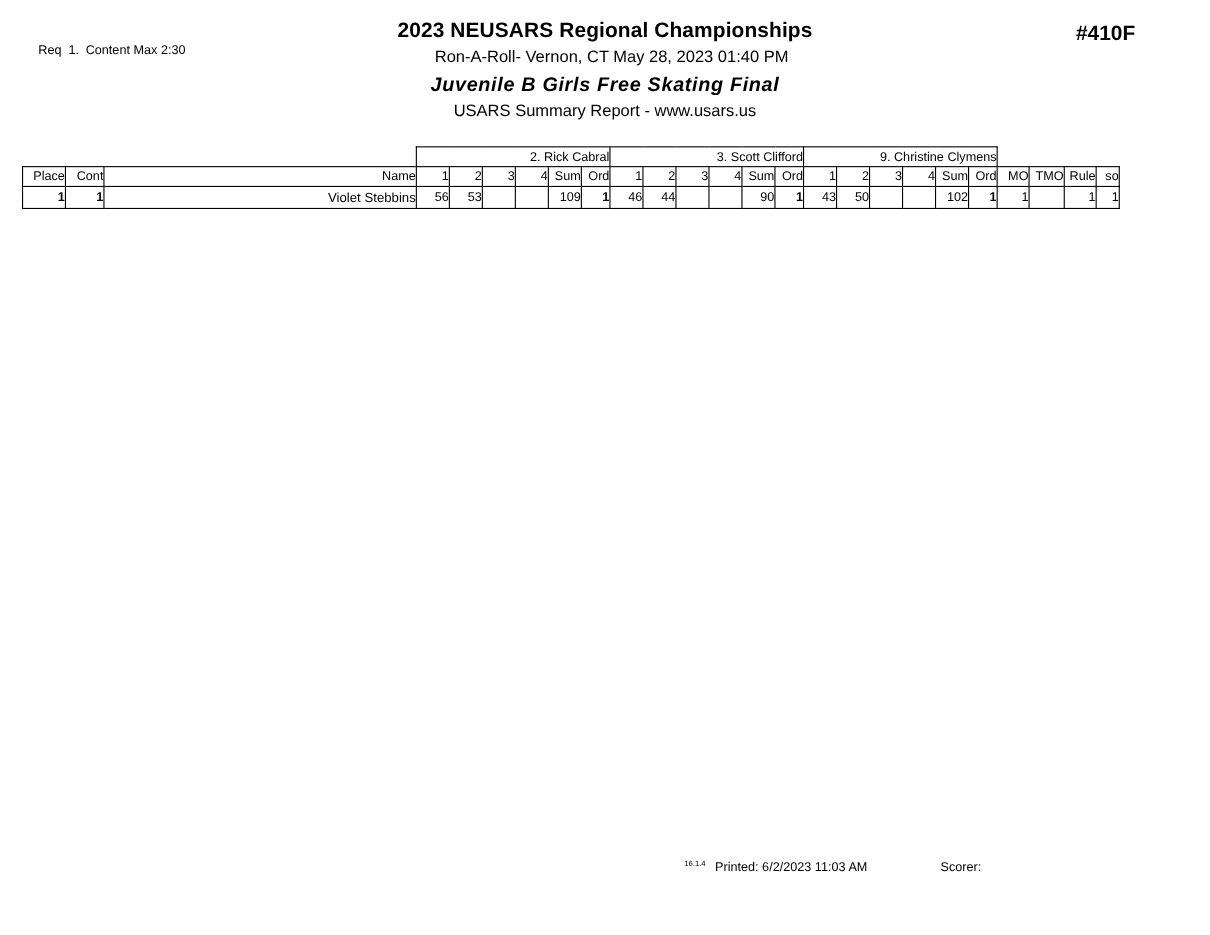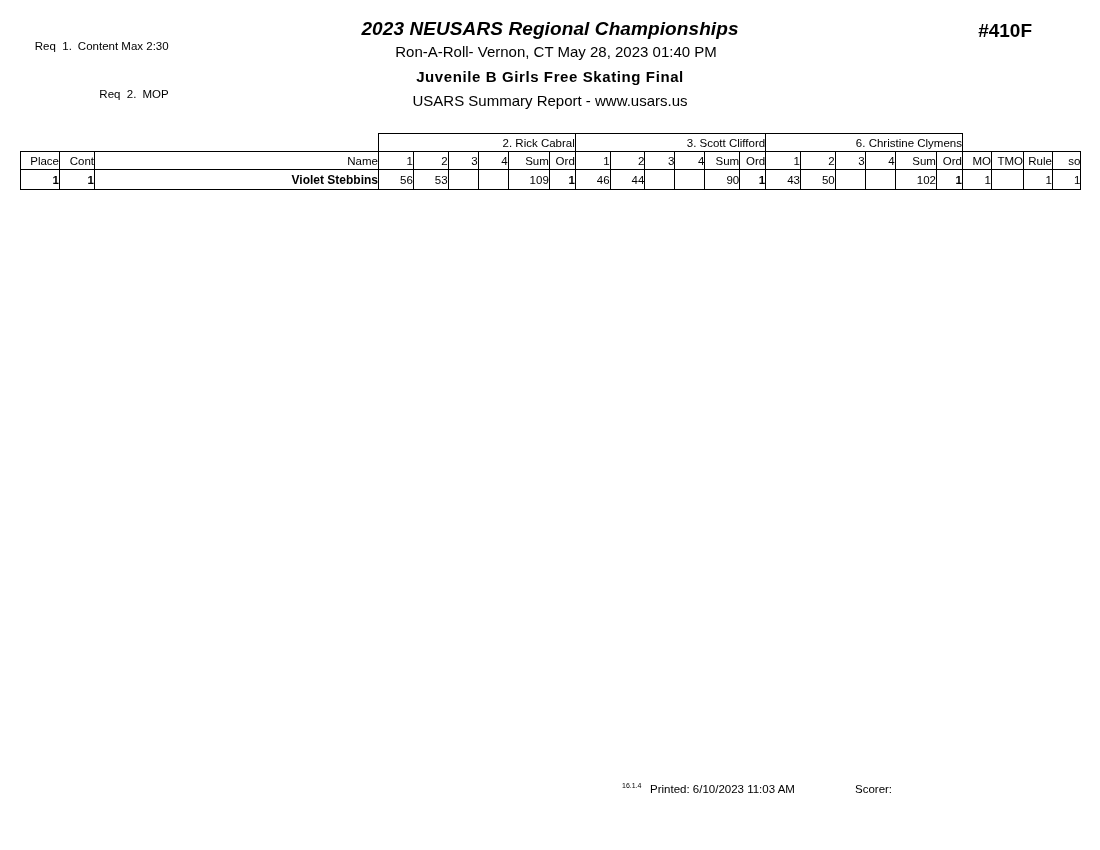--- a/index.html
+++ b/index.html
@@ -36,34 +36,34 @@
     left: 0;
     top: 18px;
     width: 1100px;
     text-align: center;
   }
   .title-main {
     font-size: 19px;
     font-weight: bold;
     letter-spacing: 0.1px;
     line-height: 22px;
-    font-style: italic;
   }
   .title-venue {
     font-size: 15px;
     line-height: 20px;
     margin-top: 2px;
     margin-left: 12px;
   }
   .title-event {
-    font-size: 15px;
+    font-size: 18px;
     font-weight: bold;
     line-height: 24px;
     letter-spacing: 0.6px;
     margin-top: 3px;
+    font-style: italic;
   }
   .title-sub {
     font-size: 15px;
     line-height: 20px;
     margin-top: 2px;
   }
 
   .event-number {
     position: absolute;
     right: 68px;
@@ -113,24 +113,23 @@
   .col-tmo   { width: 32px; }
   .col-rule  { width: 29px; }
   .col-so    { width: 21px; }
 
   tr.data-row td {
     height: 19px;
     font-weight: bold;
   }
   tr.data-row td.normal-weight {
     font-weight: normal;
-    padding-left: 21px;
   }
   tr.data-row td.col-name {
-    font-weight: bold;
+    font-weight: normal;
     font-size: 12px;
   }
   .ord-cell { font-weight: bold; }
   .sum-cell { font-weight: normal; }
 
   
   .footer {
     position: absolute;
     top: 782px;
     left: 0;
@@ -153,23 +152,20 @@
     left: 855px;
     top: 1px;
   }
 </style>
 </head>
 <body>
 
 <div class="reqs">
   <div class="req-line">
     <span class="req-label">Req  1.</span><span class="req-text">Content Max 2:30</span>
-  </div>
-  <div class="req-line">
-    <span class="req-label">Req  2.</span><span class="req-text">MOP</span>
   </div>
 </div>
 
 <div class="title-block">
   <div class="title-main">2023 NEUSARS Regional Championships</div>
   <div class="title-venue">Ron-A-Roll- Vernon, CT  May 28, 2023  01:40 PM</div>
   <div class="title-event">Juvenile B Girls Free Skating Final</div>
   <div class="title-sub">USARS Summary Report - www.usars.us</div>
 </div>
 
@@ -203,21 +199,21 @@
         <col class="col-tmo">
         <col class="col-rule">
         <col class="col-so">
     </colgroup>
     <tbody>
 
       <tr>
         <td class="no-border" colspan="3"></td>
         <td class="judge-name" colspan="6">2.  Rick Cabral</td>
         <td class="judge-name" colspan="6">3.  Scott Clifford</td>
-        <td class="judge-name" colspan="6">6.  Christine Clymens</td>
+        <td class="judge-name" colspan="6">9.  Christine Clymens</td>
         <td class="no-border" colspan="4"></td>
       </tr>
 
       <tr>
         <td class="col-place">Place</td>
         <td class="col-cont">Cont</td>
         <td class="col-name">Name</td>
 
         <td>1</td>
         <td>2</td>
@@ -276,15 +272,15 @@
         <td class="normal-weight"></td>
         <td class="normal-weight">1</td>
         <td class="normal-weight">1</td>
       </tr>
     </tbody>
   </table>
 </div>
 
 <div class="footer">
   <span class="footer-version">16.1.4</span>
-  <span class="footer-printed">Printed:  6/10/2023  11:03 AM</span>
+  <span class="footer-printed">Printed:  6/2/2023  11:03 AM</span>
   <span class="footer-scorer">Scorer:</span>
 </div>
 
 </body></html>

